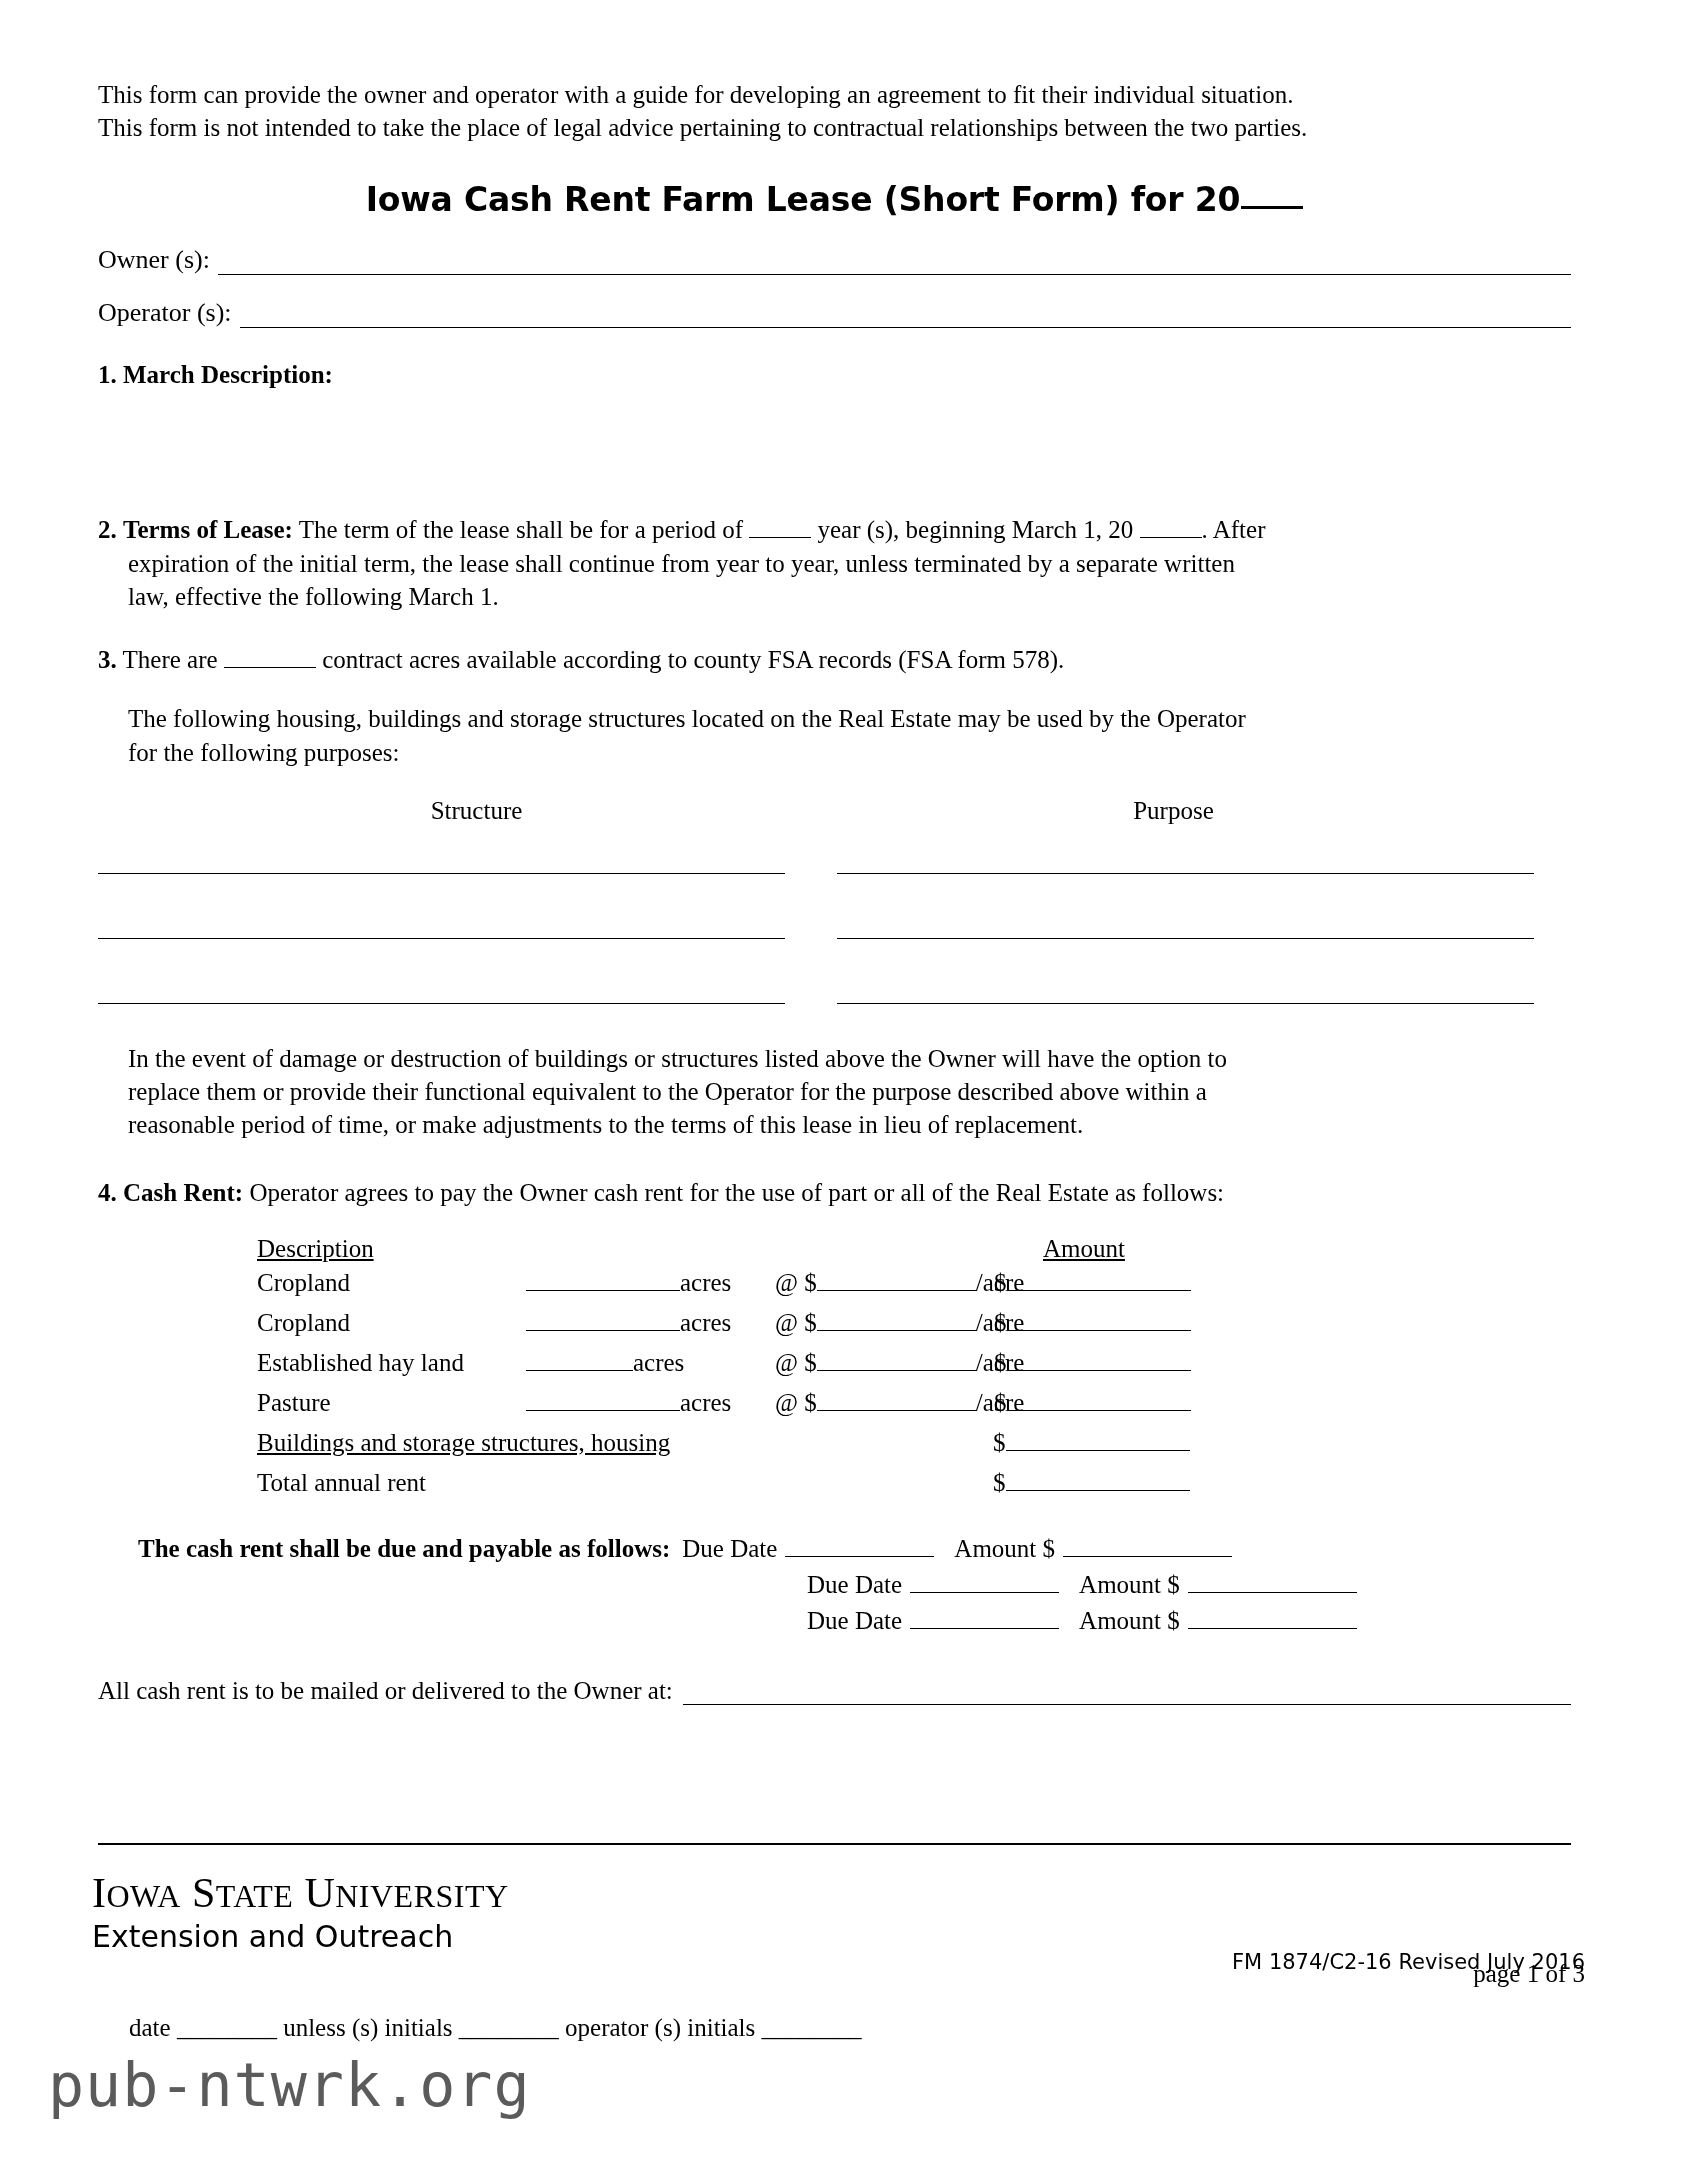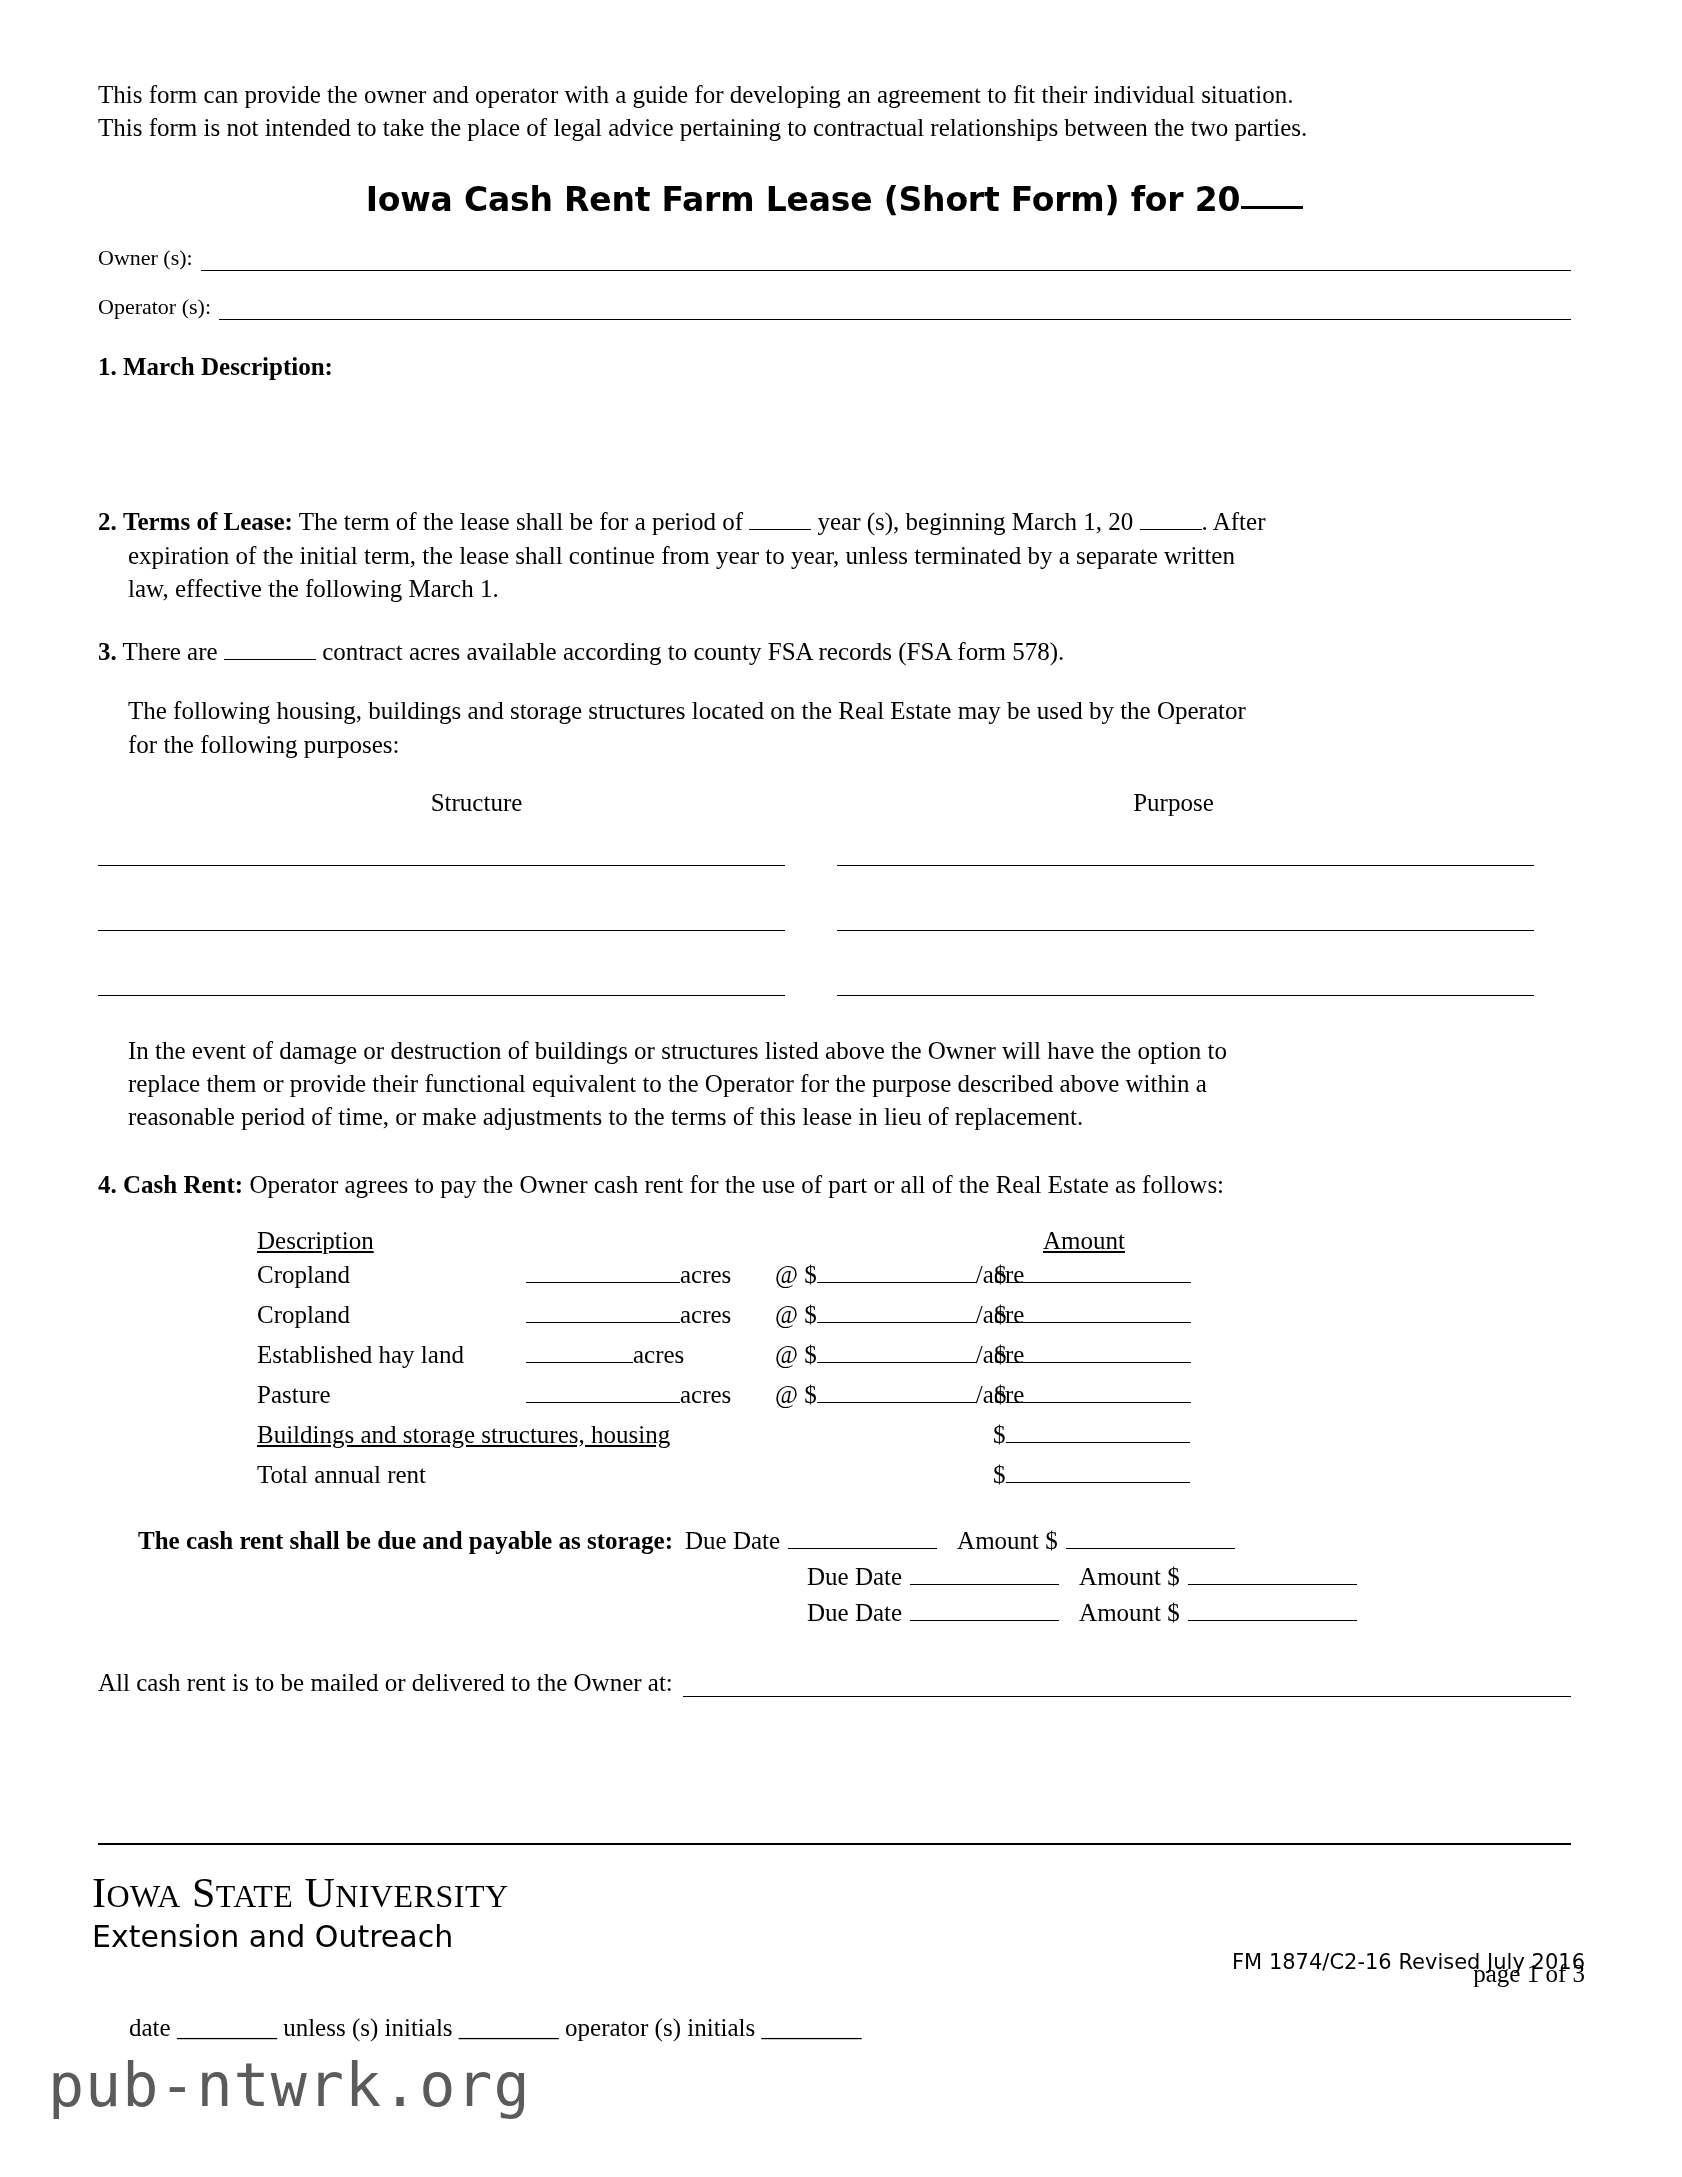--- a/index.html
+++ b/index.html
@@ -44,21 +44,21 @@
     letter-spacing: -0.2px;
   }
   .title-blank {
     display: inline-block;
     width: 62px;
     border-bottom: 3px solid #000;
     vertical-align: 2px;
     margin-left: 1px;
   }
   .party-row {
-    font-size: 22px;
+    font-size: 26px;
     display: flex;
     align-items: flex-end;
     margin-bottom: 23px;
   }
   .party-label { white-space: nowrap; }
   .party-line {
     flex: 1;
     border-bottom: 1.6px solid #000;
     margin-left: 8px;
     height: 22px;
@@ -362,21 +362,21 @@
       <div class="ct-row">
         <div style="width:736px; white-space:nowrap;">Total annual rent</div>
         <div class="amount-col">
           <span>$</span><span class="ct-line" style="width:184px"></span>
         </div>
       </div>
     </div>
 
     <div class="due-block">
       <div class="due-row">
-        <span class="due-label-bold">The cash rent shall be due and payable as storage:</span>
+        <span class="due-label-bold">The cash rent shall be due and payable as follows:</span>
         <span style="margin-left:12px; white-space:nowrap;">Due Date</span>
         <span class="ct-line" style="width:149px; margin-left:8px;"></span>
         <span style="margin-left:20px; white-space:nowrap;">Amount $</span>
         <span class="ct-line" style="width:169px; margin-left:8px;"></span>
       </div>
       <div class="due-row">
         <span class="due-spacer"></span>
         <span style="margin-left:12px; white-space:nowrap;">Due Date</span>
         <span class="ct-line" style="width:149px; margin-left:8px;"></span>
         <span style="margin-left:20px; white-space:nowrap;">Amount $</span>

